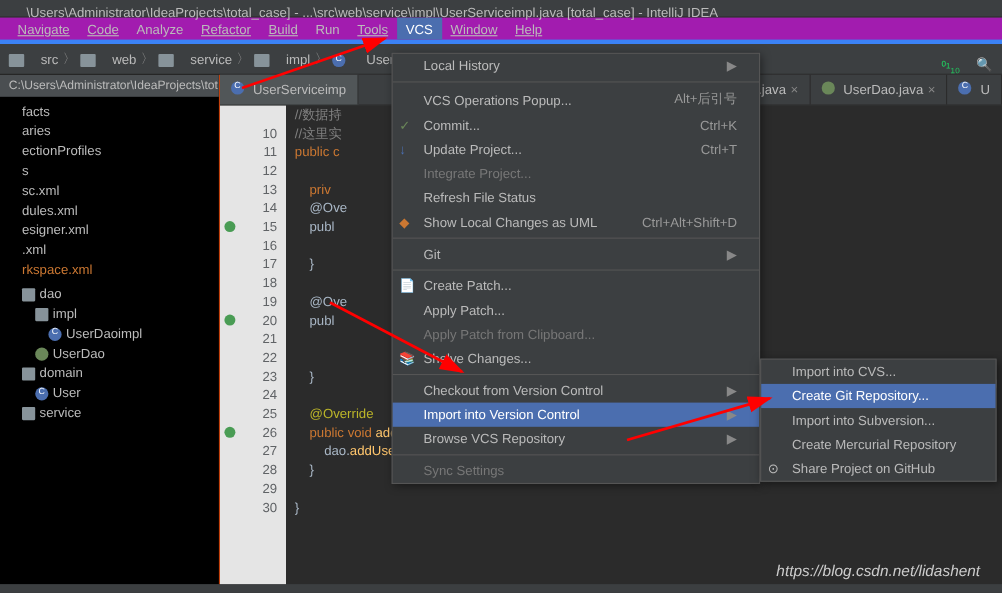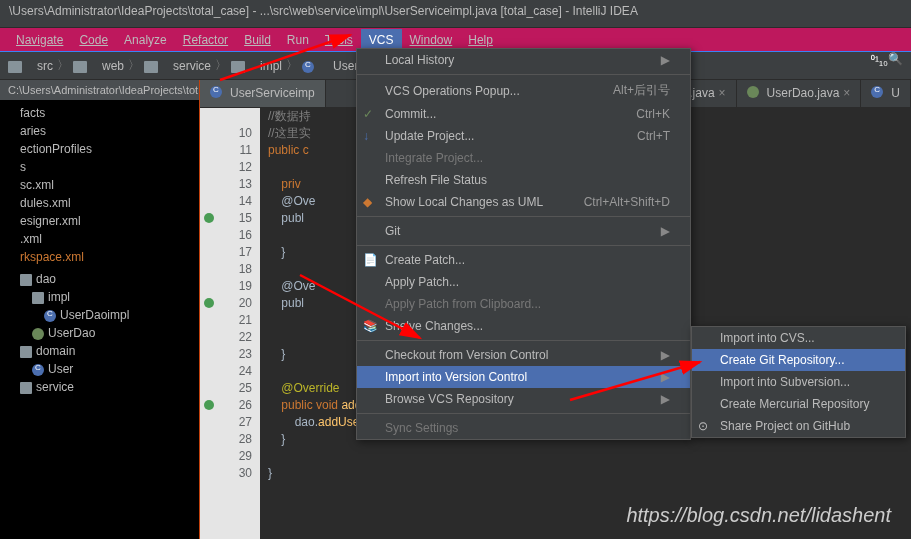--- a/index.html
+++ b/index.html
@@ -1,26 +1,26 @@
 <!DOCTYPE html>
 <html><head>
   <meta charset="utf-8">
   <style>
     * { margin: 0; padding: 0; box-sizing: border-box; font-family: "Segoe UI", Arial, sans-serif; font-size: 12px; }
     body { background: #3c3f41; color: #bbb; width: 911px; height: 539px; overflow: hidden; position: relative; }
-    .title-bar { background: #3c3f41; height: 28px; padding: 4px 9px; color: #bbb; border-bottom: 1px solid #2b2b2b; }
-    .menu-bar { background: #be185d; height: 24px; display: flex; padding: 0 8px; border-bottom: 1px solid #3b82f6; align-items: center; }
+    .title-bar { background: #3c3f41; height: 16px; padding: 4px 24px; color: #bbb; border-bottom: 1px solid #2b2b2b; }
+    .menu-bar { background: #a21caf; height: 24px; display: flex; padding: 0 8px; border-bottom: 4px solid #3b82f6; }
     .menu-item { padding: 4px 8px; cursor: pointer; }
     .menu-item.active { background: #4b6eaf; color: #fff; }
     .menu-item .u { text-decoration: underline; }
     .breadcrumb-bar { background: #3c3f41; height: 28px; display: flex; align-items: center; padding: 0 8px; gap: 4px; border-bottom: 1px solid #2b2b2b; }
     .bc-item { display: flex; align-items: flex-end; gap: 15px; }
     .bc-icon { width: 14px; height: 12px; background: #87939a; border-radius: 1px; display: inline-block; }
     .bc-sep { color: #888; }
-    .right-icons { position: absolute; right: 8px; top: 52px; display: flex; gap: 0; color: #ffffff; }
+    .right-icons { position: absolute; right: 8px; top: 52px; display: flex; gap: 15px; color: #22c55e; }
     .main-area { display: flex; height: calc(100% - 76px); }
     .sidebar { width: 200px; background: #000000; border-right: 1px solid #c2410c; overflow: hidden; }
     .sidebar-header { background: #4a4e51; padding: 4px 8px; font-size: 11px; }
     .tree { padding: 4px; }
     .tree-item { padding: 2px 4px 2px 16px; white-space: nowrap; }
     .tree-item.orange { color: #cc7832; }
     .tree-icon { display: inline-block; width: 12px; height: 12px; border-radius: 50%; margin-right: 4px; vertical-align: middle; }
     .tree-icon.green { background: #6a8759; }
     .tree-icon.folder { background: #87939a; border-radius: 1px; }
     .tree-icon.class { background: #4b6eaf; border-radius: 50%; position: relative; }
@@ -46,21 +46,21 @@
     .dd-item { padding: 4px 20px 4px 28px; display: flex; justify-content: space-between; align-items: center; min-height: 22px; color: #bbb; position: relative; }
     .dd-item.disabled { color: #777; }
     .dd-item.highlighted { background: #4b6eaf; color: #fff; }
     .dd-sep { height: 1px; background: #555; margin: 3px 0; }
     .dd-arrow { color: #888; }
     .dd-icon { position: absolute; left: 6px; width: 14px; height: 14px; }
     .vcs-menu { top: 48px; left: 356px; width: 335px; }
     .submenu { top: 326px; left: 691px; width: 215px; }
     .shortcut { color: #999; margin-left: 20px; }
     .arrow-svg { position: absolute; pointer-events: none; z-index: 200; }
-    .watermark { position: absolute; bottom: 12px; right: 20px; color: #ccc; font-size: 20px; font-style: italic; z-index: 50; }
+    .watermark { position: absolute; bottom: 12px; right: 20px; color: #ccc; font-size: 14px; font-style: italic; z-index: 50; }
   </style>
 </head>
 <body>
 
 <div class="title-bar">\Users\Administrator\IdeaProjects\total_case] - ...\src\web\service\impl\UserServiceimpl.java [total_case] - IntelliJ IDEA</div>
 
 <div class="menu-bar">
   <div class="menu-item"><span class="u">Navigate</span></div>
   <div class="menu-item"><span class="u">Code</span></div>
   <div class="menu-item"><span>Analyze</span></div>

